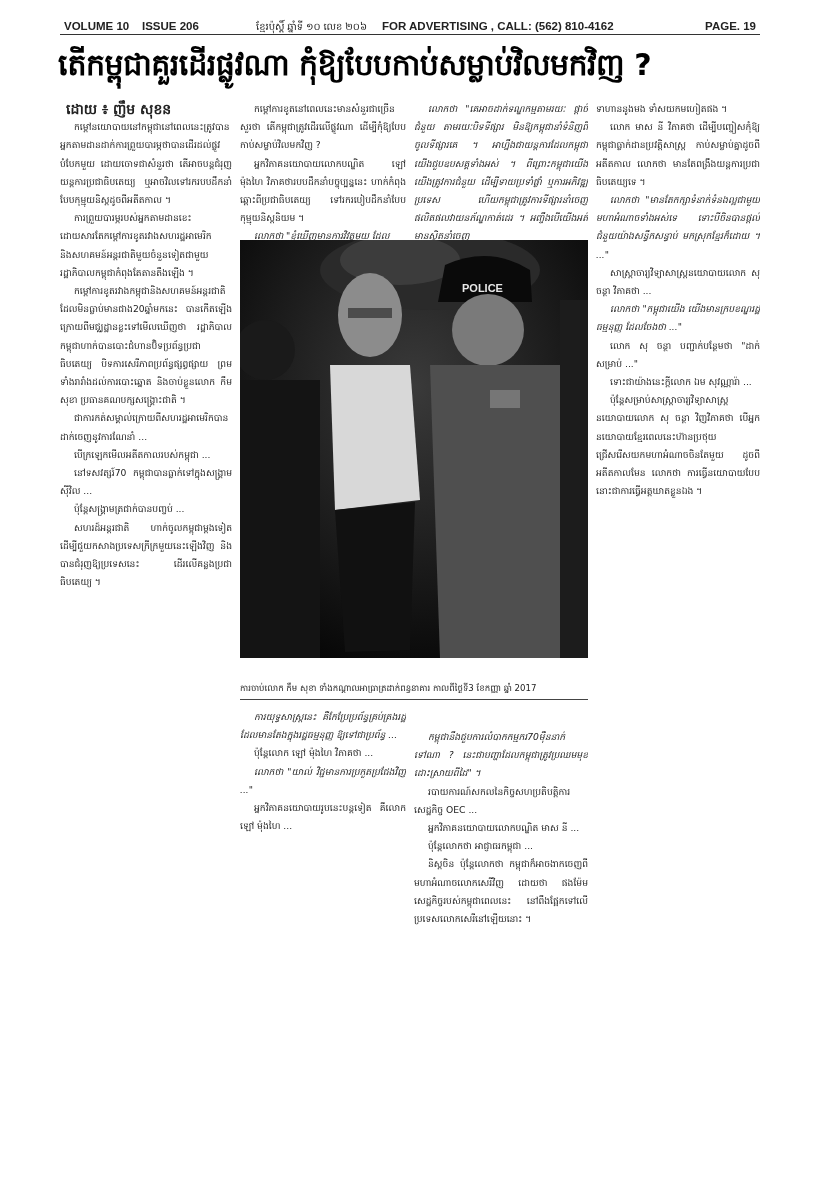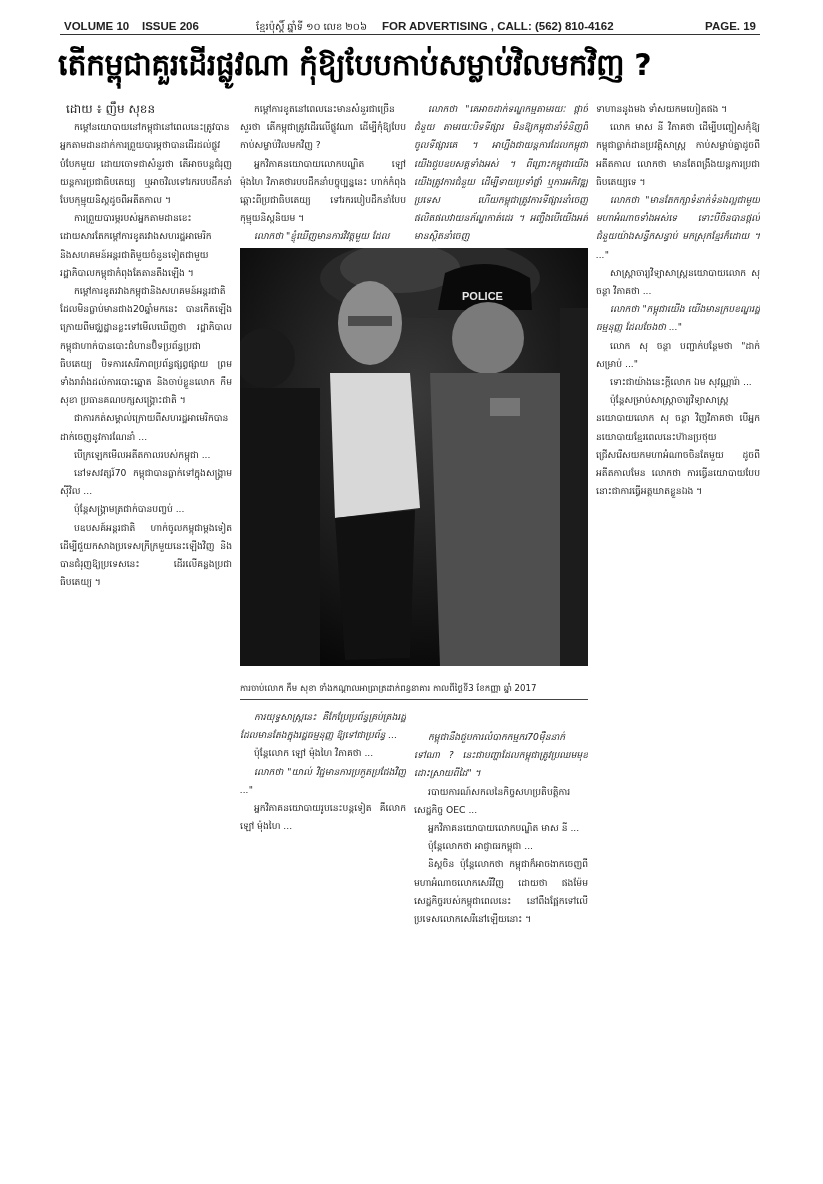--- a/index.html
+++ b/index.html
@@ -4,22 +4,22 @@
 <style>
   html, body { margin:0; padding:0; background:#ffffff; }
   body { width:823px; height:1184px; position:relative; overflow:hidden; font-family:"DejaVu Sans", sans-serif; color:#1a1a1a; }
   .header { position:absolute; left:60px; top:18px; width:700px; height:16px; font-family:"Liberation Sans", sans-serif; font-weight:bold; font-size:11.5px; color:#222; }
   .header span { position:absolute; top:2px; white-space:nowrap; }
   .header .rule { position:absolute; left:0; top:16px; width:700px; height:1px; background:#333; }
   .headline { position:absolute; left:58px; top:40px; width:710px; height:50px; font-family:"DejaVu Sans", sans-serif; font-weight:bold; font-size:30px; line-height:50px; color:#000000; white-space:nowrap; letter-spacing:-0.5px; }
   .col { position:absolute; font-size:9.2px; line-height:18.2px; text-align:justify; color:#222; overflow:hidden; }
   .col p { margin:0; text-indent:14px; }
   .col p.italic { font-style:italic; }
-  .byline { font-weight:normal; font-size:12px; text-indent:6px !important; }
-  .photo { position:absolute; left:240px; top:248px; width:348px; height:418px; background:#14b8a6; overflow:hidden; }
+  .byline { font-weight:bold; font-size:14px; text-indent:6px !important; }
+  .photo { position:absolute; left:240px; top:240px; width:348px; height:418px; background:#14b8a6; overflow:hidden; }
   .caption { position:absolute; left:240px; top:680px; width:348px; font-size:8.6px; line-height:16px; color:#222; white-space:nowrap; overflow:hidden; border-bottom:1px solid #444; padding-bottom:3px; }
 </style>
 </head>
 <body>
 
 <div class="header">
   <span style="left:4px">VOLUME 10</span>
   <span style="left:82px">ISSUE 206</span>
   <span style="left:196px; font-weight:normal; font-size:10px">ខ្មែរប៉ុស្តិ៍ ឆ្នាំទី ១០ លេខ ២០៦</span>
   <span style="left:322px">FOR ADVERTISING ,  CALL: (562) 810-4162</span>
@@ -31,21 +31,21 @@
 
 <div class="col" style="left:60px; top:100px; width:172px; height:1060px;">
   <p class="byline">ដោយ ៖ ញឹម សុខន</p>
   <p>កម្តៅនយោបាយនៅកម្ពុជានៅពេលនេះត្រូវបានអ្នកតាមដានដាក់ការព្រួយបារម្ភថាបានដើរដល់ផ្លូវបំបែកមួយ ដោយចោទជាសំនួរថា តើអាចបន្តជំរុញយន្តការប្រជាធិបតេយ្យ ឬអាចវិលទៅរករបបដឹកនាំបែបកុម្មុយនិស្តដូចពីអតីតកាល ។</p>
   <p>ការព្រួយបារម្ភរបស់អ្នកតាមដានខេះ ដោយសារតែកម្តៅការខូតរវាងសហរដ្ឋអាមេរិក និងសហគមន៍អន្តរជាតិមួយចំនួនទៀតជាមួយរដ្ឋាភិបាលកម្ពុជាកំពុងតែតានតឹងឡើង ។</p>
   <p>កម្តៅការខូតរវាងកម្ពុជានិងសហគមន៍អន្តរជាតិដែលមិនធ្លាប់មានជាង20ឆ្នាំមកនេះ បានកើតឡើងក្រោយពីមជ្ឈដ្ឋានខ្លះទៅមើលឃើញថា រដ្ឋាភិបាលកម្ពុជាហាក់បានបោះជំហានប៊ិទប្រព័ន្ធប្រជាធិបតេយ្យ បិទការសេរីភាពប្រព័ន្ធផ្សព្វផ្សាយ ព្រមទាំងរារាំងដល់ការបោះឆ្នោត និងចាប់ខ្លួនលោក កឹម សុខា ប្រធានគណបក្សសង្គ្រោះជាតិ ។</p>
   <p>ជាការកត់សម្គាល់ក្រោយពីសហរដ្ឋអាមេរិកបានដាក់ចេញនូវការណែនាំ ...</p>
   <p>បើក្រឡេកមើលអតីតកាលរបស់កម្ពុជា ...</p>
   <p>នៅទសវត្សរ៍70 កម្ពុជាបានធ្លាក់ទៅក្នុងសង្គ្រាមស៊ីវិល ...</p>
   <p>ប៉ុន្តែសង្គ្រាមត្រជាក់បានបញ្ចប់ ...</p>
-  <p>បឧបសគ៍អន្តរជាតិ ហាក់ចូលកម្ពុជាម្តងទៀត ដើម្បីជួយកសាងប្រទេសក្រីក្រមួយនេះឡើងវិញ និងបានជំរុញឱ្យប្រទេសនេះ ដើរលើគន្លងប្រជាធិបតេយ្យ ។</p>
+  <p>សហរដ៍អន្តរជាតិ ហាក់ចូលកម្ពុជាម្តងទៀត ដើម្បីជួយកសាងប្រទេសក្រីក្រមួយនេះឡើងវិញ និងបានជំរុញឱ្យប្រទេសនេះ ដើរលើគន្លងប្រជាធិបតេយ្យ ។</p>
 </div>
 
 <div class="col" style="left:240px; top:100px; width:166px; height:152px;">
   <p>កម្តៅការខូតនៅពេលនេះមានសំនួរជាច្រើនសួរថា តើកម្ពុជាត្រូវដើរលើផ្លូវណា ដើម្បីកុំឱ្យបែបកាប់សម្លាប់វិលមកវិញ ?</p>
   <p>អ្នកវិភាគនយោបាយលោកបណ្ឌិត ឡៅ ម៉ុងហៃ វិភាគថារបបដឹកនាំបច្ចុប្បន្ននេះ ហាក់កំពុងឆ្ពោះពីប្រជាធិបតេយ្យ ទៅរករបៀបដឹកនាំបែបកុម្មុយនិស្តនិយម ។</p>
   <p class="italic">លោកថា "ខ្ញុំឃើញមានការវិវត្តមួយ ដែល</p>
 </div>
 
 <div class="col" style="left:414px; top:100px; width:174px; height:152px;">
   <p class="italic">លោកថា "គេអាចដាក់ទណ្ឌកម្មតាមរយៈ ផ្តាច់ជំនួយ តាមរយៈបិទទីផ្សារ មិនឱ្យកម្ពុជានាំទំនិញពីចូលទីផ្សារគេ ។ អាហ្នឹងជាយន្តការដែលកម្ពុជាយើងជួបឧបសគ្គទាំងអស់ ។ ពីព្រោះកម្ពុជាយើង យើងត្រូវការជំនួយ ដើម្បីទាយប្រទាំផ្លាំ ឬការអភិវឌ្ឍប្រទេស ហើយកម្ពុជាត្រូវការទីផ្សារនាំចេញផលិតផលវាយនភ័ណ្ឌកាត់ដេរ ។ អញ្ចឹងបើយើងអត់មានស្ថិតនាំចេញ</p>

